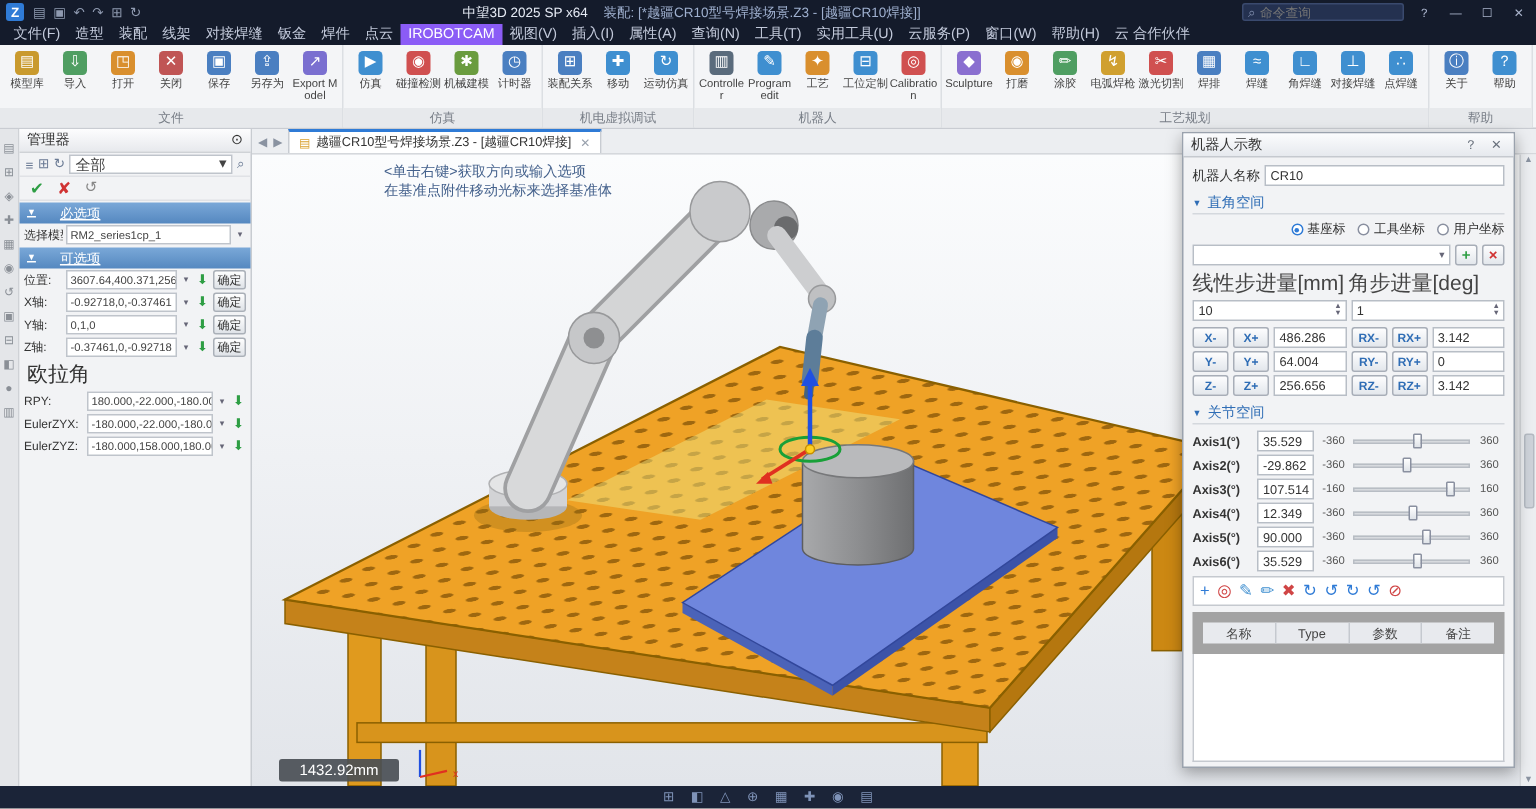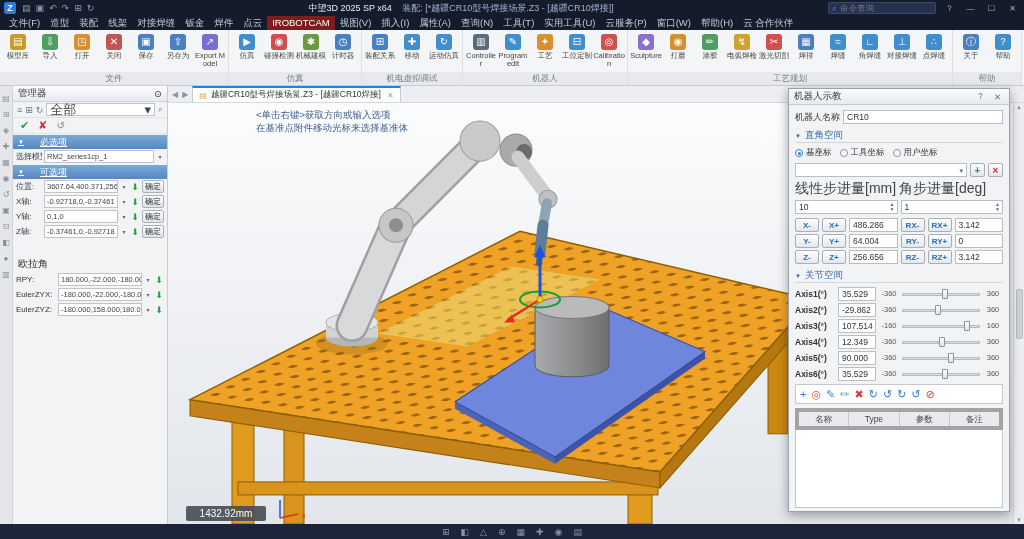--- a/index.html
+++ b/index.html
@@ -14,54 +14,54 @@
   .tb-title{flex:1;text-align:center;white-space:nowrap;overflow:hidden;color:#e6ebf5;}
   .tb-doc{color:#9fb0cf;margin-left:8px;}
   .cmd-search{display:flex;align-items:center;background:#243150;border:1px solid #3a4a6e;height:12px;width:108px;border-radius:2px;padding:0 3px;gap:3px;color:#7e8cac;}
   .cmd-search input{background:transparent;border:none;outline:none;color:#aab4cc;font-size:8.5px;width:100%;}
   .winbtn{width:15px;text-align:center;font-size:8px;color:#aab4cc;cursor:default;}
 
   
   .menubar{height:14px;background:#141b2b;display:flex;align-items:center;padding:0 4px;}
   .menu-items{display:flex;}
   .menu-item{color:#c3cadb;font-size:9.5px;padding:0 5px;line-height:14px;white-space:nowrap;}
-  .menu-item.active{background:#7f1d1d;color:#fff;}
+  .menu-item.active{background:#8b5cf6;color:#fff;}
 
   
   .ribbon{height:56px;background:#f4f5f7;display:flex;border-bottom:1px solid #c9ccd2;}
   .rib-group{display:flex;flex-direction:column;border-right:1px solid #dcdfe3;}
   .rib-btns{flex:1;display:flex;align-items:stretch;padding:2px 2px 0;gap:0;}
   .rib-btn{width:32px;display:flex;flex-direction:column;align-items:center;padding-top:2px;gap:2px;border-radius:2px;overflow:hidden;}
   .rib-icon{width:16px;height:16px;border-radius:3px;color:#fff;font-size:10px;line-height:16px;text-align:center;flex:0 0 auto;}
   .rib-text{font-size:7.5px;color:#444;text-align:center;line-height:8px;max-height:16px;overflow:hidden;word-break:break-all;}
   .rib-label{height:13px;background:#e7e9ec;color:#787e87;font-size:8.5px;text-align:center;line-height:13px;white-space:nowrap;overflow:hidden;padding:0 2px;}
 
   
   .main{position:absolute;top:86px;left:0;right:0;bottom:15px;display:flex;}
   .dock-strip{width:13px;background:#e4e6e9;border-right:1px solid #cfd2d6;display:flex;flex-direction:column;align-items:center;padding-top:8px;gap:7px;color:#8a8f96;font-size:8px;}
 
   
   .left-panel{width:155px;background:#f2f3f5;border-right:1px solid #c8ccd1;display:flex;flex-direction:column;font-size:9px;flex:0 0 auto;}
   .lp-title{height:16px;background:linear-gradient(#fdfdfe,#e7e9ed);border-bottom:1px solid #cfd2d6;display:flex;align-items:center;justify-content:space-between;padding:0 5px;font-size:9.5px;color:#333;}
   .lp-filter{height:16px;display:flex;align-items:center;gap:3px;padding:0 4px;border-bottom:1px solid #e0e2e6;color:#6a7a94;font-size:9px;}
-  .lp-dd{flex:1;background:#fff;border:1px solid #bfc4cb;height:13px;display:flex;align-items:center;justify-content:space-between;padding:0 3px;color:#444;font-size:13px;}
+  .lp-dd{flex:1;background:#fff;border:1px solid #bfc4cb;height:13px;display:flex;align-items:center;justify-content:space-between;padding:0 3px;color:#444;font-size:10px;}
   .lp-search{padding:2px 4px;border-bottom:1px solid #e0e2e6;}
   .lp-search input{width:100%;height:14px;border:1px solid #bfc4cb;background:#fff;font-size:8.5px;padding:0 4px;color:#666;outline:none;}
   .lp-confirm{height:16px;display:flex;align-items:center;gap:9px;padding:0 7px;border-bottom:1px solid #e0e2e6;}
   .ok{color:#2e9e44;font-size:11px;} .cancel{color:#d03333;font-size:11px;} .reset{color:#888;font-size:10px;}
   .sect-hdr{height:14px;background:linear-gradient(#7aa8d8,#5588c0);color:#fff;font-size:9px;display:flex;align-items:center;gap:16px;padding:0 5px;margin-top:1px;text-decoration:underline;}
   .sect-hdr .tri{font-size:6px;}
   .fld-row{display:flex;align-items:center;gap:2px;padding:1px 3px;}
   .fld-label{width:26px;color:#333;font-size:8px;flex:0 0 auto;white-space:nowrap;overflow:hidden;}
   .fld-label.wide{width:40px;}
   .fld-input{flex:1;min-width:0;background:#fff;border:1px solid #bfc4cb;height:13px;line-height:12px;font-size:7.5px;color:#444;padding:0 2px;overflow:hidden;white-space:nowrap;}
   .caret-btn{width:8px;color:#667;font-size:6px;text-align:center;}
   .green-btn{color:#2e9e44;font-size:9px;width:10px;text-align:center;}
   .confirm-btn{background:linear-gradient(#fefefe,#dfe3e8);border:1px solid #aab0b8;border-radius:2px;font-size:8px;padding:0 2px;height:13px;line-height:12px;color:#333;flex:0 0 auto;}
-  .euler-label{font-size:10px;color:#333;padding:18px 5px 1px;}
+  .euler-label{font-size:14px;color:#333;padding:2px 5px 1px;}
 
   
   .viewport{flex:1;position:relative;background:linear-gradient(#fcfdfe,#e2e5ea);overflow:hidden;}
   .vp-tabbar{height:17px;background:#eceef1;border-bottom:1px solid #d5d8dc;display:flex;align-items:center;padding:0 4px;gap:4px;font-size:9px;color:#667;}
   .vp-nav{color:#8a93a1;font-size:8px;}
   .vp-tab{display:flex;align-items:center;gap:4px;background:#fff;border:1px solid #c8ccd2;border-bottom:none;border-top:2px solid #2f7bd6;height:16px;padding:0 6px;font-size:8.5px;color:#333;white-space:nowrap;}
   .vp-tab .doc-ic{color:#d9a02e;font-size:8px;}
   .vp-tab .tab-x{color:#98a0ac;font-size:8px;margin-left:2px;}
   .vp-tools{margin-left:auto;display:flex;gap:6px;color:#5a85b5;font-size:9px;align-items:center;padding-right:14px;}
   .vp-viewdd{display:flex;align-items:center;border:1px solid #c8ccd2;background:#fff;height:13px;padding:0 4px;font-size:8px;color:#555;gap:4px;}
@@ -75,21 +75,21 @@
   .rp-title{height:16px;background:linear-gradient(#fbfcfd,#e6e9ee);border-bottom:1px solid #c5c9cf;display:flex;align-items:center;padding:0 5px;font-size:9.5px;color:#333;gap:4px;flex:0 0 auto;}
   .rp-title .sp{flex:1;}
   .rp-btn{width:13px;text-align:center;color:#68707c;font-size:8.5px;}
   .rp-body{padding:3px 6px;display:flex;flex-direction:column;flex:1;overflow:hidden;}
   .rp-row{display:flex;align-items:center;gap:3px;margin:2px 0;}
   .rp-label{font-size:9px;color:#333;white-space:nowrap;}
   .rp-input{background:#fff;border:1px solid #b8bec6;height:14px;line-height:13px;font-size:8.5px;padding:0 3px;color:#333;overflow:hidden;white-space:nowrap;}
   .grow{flex:1;min-width:0;}
   .rp-sect{height:14px;display:flex;align-items:center;gap:4px;color:#2f6db5;font-size:9.5px;border-bottom:1px solid #d4d8dd;margin:3px 0 2px;}
   .rp-sect .tri{font-size:6px;}
-  .rp-radios{display:flex;align-items:center;gap:8px;margin:2px 0;font-size:8.5px;color:#333;}
+  .rp-radios{display:flex;align-items:center;gap:8px;margin:2px 0;font-size:8.5px;color:#333;justify-content:flex-end;}
   .radio-opt{display:flex;align-items:center;gap:3px;}
   .radio-dot{width:8px;height:8px;border:1px solid #8a90a0;border-radius:50%;background:#fff;display:inline-block;position:relative;flex:0 0 auto;}
   .radio-dot.sel{border-color:#2f7bd6;}
   .radio-dot.sel::after{content:"";position:absolute;inset:1.5px;background:#2f7bd6;border-radius:50%;}
   .sq-btn{width:15px;height:14px;border:1px solid #a8aeb8;background:linear-gradient(#fdfdfe,#e3e7ec);border-radius:2px;text-align:center;line-height:13px;font-size:10px;font-weight:bold;}
   .sq-btn.green{color:#2e9e44;} .sq-btn.red{color:#d03333;}
   .dd-caret{margin-left:auto;color:#667;font-size:7px;}
   .rp-steps-labels{display:flex;margin:1px 0 0;font-size:14px;color:#444;}
   .rp-steps-labels span{flex:1;}
   .spin{position:relative;padding-right:12px;}
@@ -100,21 +100,21 @@
   .axis-row{display:flex;align-items:center;gap:3px;margin:1px 0;height:15px;}
   .axis-label{width:40px;font-size:8.5px;color:#333;flex:0 0 auto;font-weight:bold;}
   .axis-val{width:38px;flex:0 0 auto;}
   .axis-minmax{width:20px;font-size:7.5px;color:#555;text-align:center;flex:0 0 auto;}
   .axis-slider{flex:1;position:relative;height:12px;min-width:0;}
   .axis-track{position:absolute;left:0;right:0;top:5px;height:3px;background:#d7dade;border:1px solid #b8bdc4;}
   .axis-thumb{position:absolute;top:1px;width:6px;height:10px;background:linear-gradient(#fff,#dfe3e8);border:1px solid #8a90a0;border-radius:1px;transform:translateX(-50%);}
   .teach-tools{display:flex;align-items:center;gap:5px;background:#fff;border:1px solid #c5c9cf;padding:2px 4px;margin:2px 0;}
   .tt-icon{font-size:11px;line-height:14px;}
   .rp-table{display:flex;flex-direction:column;flex:1;margin-top:2px;min-height:40px;}
-  .rp-thead{display:flex;background:#e8eaee;border:4px solid #a3a3a3;flex:0 0 auto;}
+  .rp-thead{display:flex;background:#e8eaee;border:7px solid #a3a3a3;flex:0 0 auto;}
   .rp-th{flex:1;border-right:1px solid #c5c9cf;text-align:center;font-size:8.5px;height:14px;line-height:14px;color:#444;}
   .rp-th:last-child{border-right:none;}
   .rp-tbody{flex:1;background:#fff;border:1px solid #c5c9cf;border-top:none;}
 
   
   .statusbar{position:absolute;left:0;right:0;bottom:0;height:15px;background:#1b2438;display:flex;align-items:center;justify-content:center;gap:11px;color:#7f93b8;font-size:9px;}
 </style>
 </head>
 <body>
 

